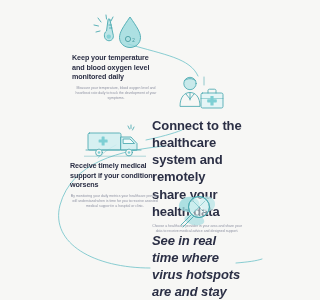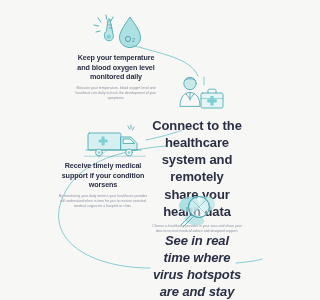--- a/index.html
+++ b/index.html
@@ -34,21 +34,20 @@
     position: absolute;
     z-index: 2;
   }
   .art {
     position: absolute;
     z-index: 2;
   }
   .step-title {
     font-weight: bold;
     color: #2b2f45;
-    text-align: center;
     line-height: 1.32;
     margin: 0;
     letter-spacing: -0.1px;
   }
   .step-body {
     color: #8f93a3;
     text-align: center;
     line-height: 1.45;
     margin: 0;
   }
@@ -56,21 +55,21 @@
   #step-1 { left: 72px; top: 53px; width: 88px; }
   #step-1 .step-title { font-size: 7.2px; }
   #step-1 .step-body { font-size: 3.5px; margin-top: 4px; }
   #art-1 { left: 92px; top: 12px; width: 58px; height: 40px; }
   
   #step-2 { left: 152px; top: 117px; width: 90px; }
   #step-2 .step-title { font-size: 13px; }
   #step-2 .step-body { font-size: 3.5px; margin-top: 4px; }
   #art-2 { left: 176px; top: 76px; width: 50px; height: 40px; }
   
-  #step-3 { left: 58px; top: 161px; width: 90px; }
+  #step-3 { left: 70px; top: 161px; width: 90px; }
   #step-3 .step-title { font-size: 7.2px; }
   #step-3 .step-body { font-size: 3.5px; margin-top: 4px; }
   #art-3 { left: 84px; top: 124px; width: 62px; height: 36px; }
   
   #step-4 { left: 152px; top: 232px; width: 90px; }
   #step-4 .step-title { font-size: 13px; font-style: italic; }
   #step-4 .step-body { font-size: 3.5px; margin-top: 4px; }
   #art-4 { left: 172px; top: 192px; width: 54px; height: 40px; }
 </style>
 </head>

